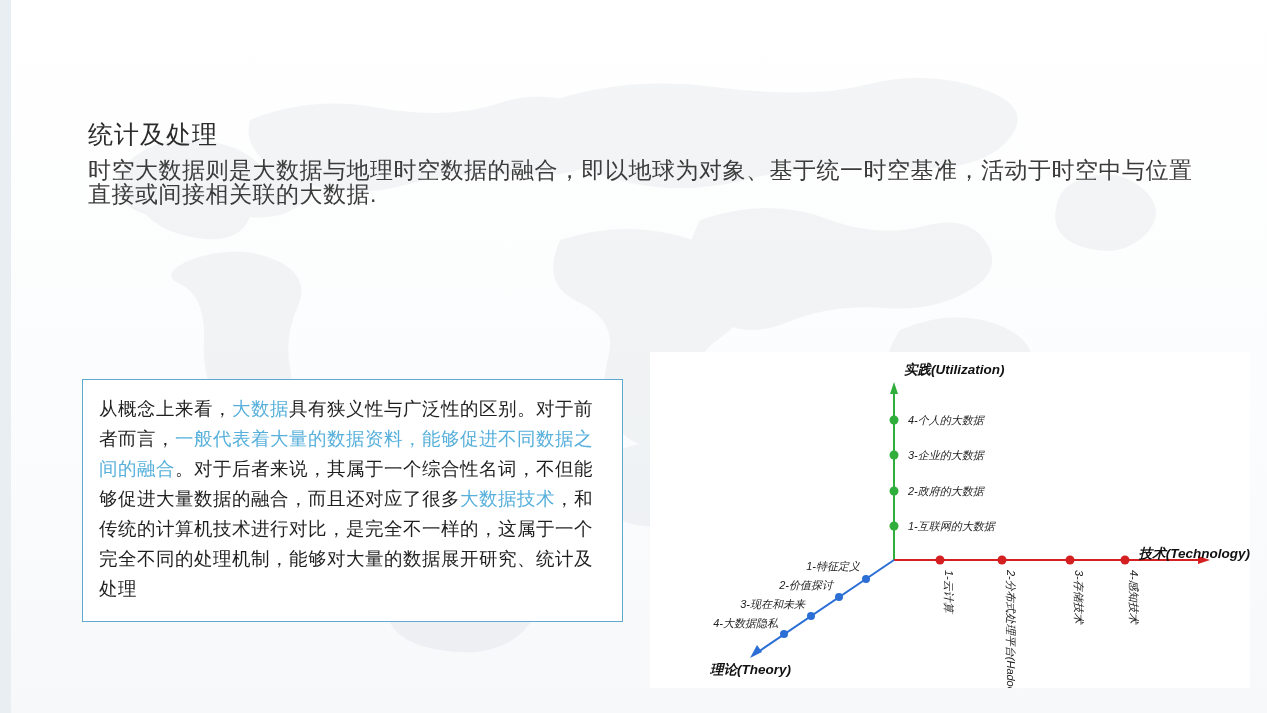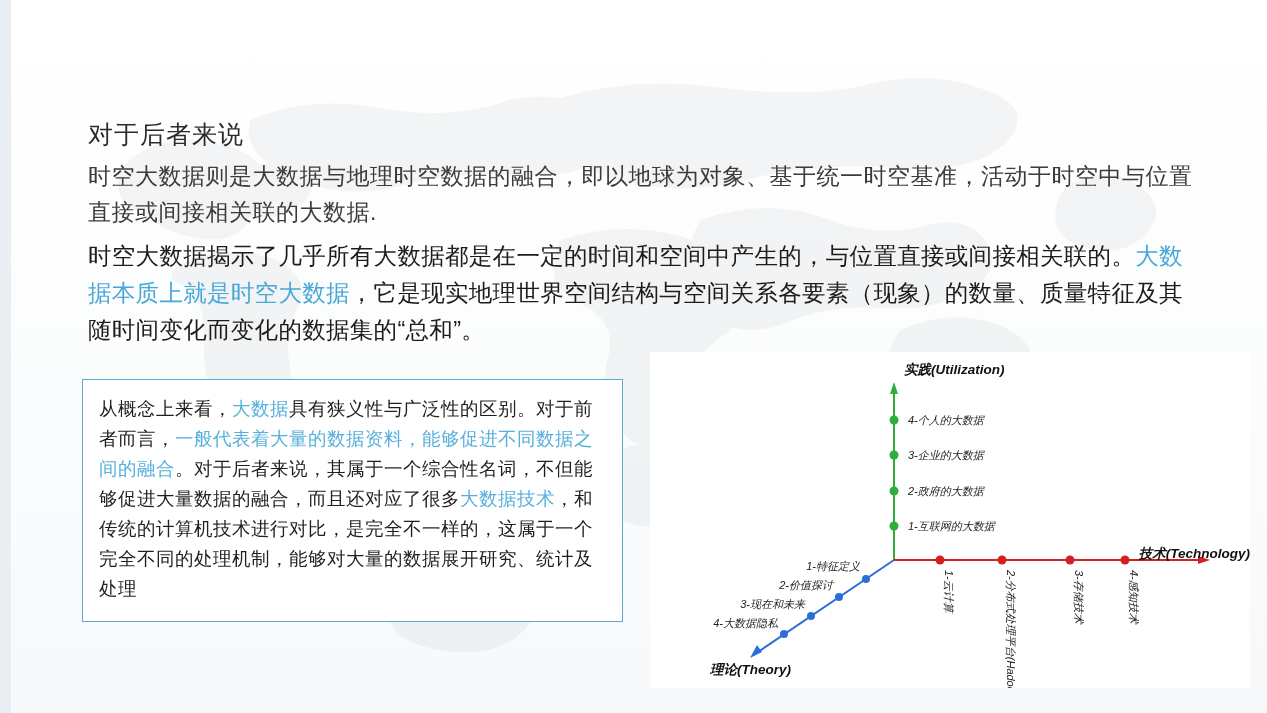--- a/index.html
+++ b/index.html
@@ -80,21 +80,21 @@
     color: #2b2b2b;
     letter-spacing: 1px;
     font-family: "Liberation Sans", sans-serif;
   }
   .para1 {
     position: absolute;
     left: 88px;
     top: 158px;
     width: 1115px;
     font-size: 23px;
-    line-height: 36px;
+    line-height: 24px;
     color: #3b3b3b;
     letter-spacing: 0.5px;
   }
   .para2 {
     position: absolute;
     left: 88px;
     top: 238px;
     width: 1118px;
     font-size: 23.5px;
     line-height: 37px;
@@ -162,27 +162,24 @@
       <path d="M420,560 q52,-20 94,6 q42,26 14,60 q-28,34 -88,24 q-58,-10 -52,-48 q6,-34 32,-42z"></path>
       <path d="M760,560 q44,-18 80,4 q36,22 12,54 q-24,32 -76,24 q-52,-8 -48,-44 q4,-30 32,-38z"></path>
       <path d="M130,480 q34,-14 58,6 q24,20 6,44 q-18,24 -50,16 q-32,-8 -30,-34 q2,-24 16,-32z"></path>
       <path d="M1080,180 q36,-14 62,8 q26,22 4,46 q-24,24 -60,14 q-36,-10 -30,-40 q4,-22 24,-28z"></path>
     </g>
   </svg>
 
   <div class="left-bar"></div>
 
 
-  <div class="subtitle">对于后者来说</div>
+  <div class="subtitle">统计及处理</div>
 
   <div class="para1">时空大数据则是大数据与地理时空数据的融合，即以地球为对象、基于统一时空基准，活动于时空中与位置直接或间接相关联的大数据.</div>
 
-  <div class="para2">
-    <span>时空大数据揭示了几乎所有大数据都是在一定的时间和空间中产生的，与位置直接或间接相关联的。</span><span class="hl-blue">大数据本质上就是时空大数据</span><span>，它是现实地理世界空间结构与空间关系各要素（现象）的数量、质量特征及其随时间变化而变化的数据集的“总和”。</span>
-  </div>
 
   <div class="quote-box">
     <div class="quote-text">
       <span>从概念上来看，</span><span class="q-blue">大数据</span><span>具有狭义性与广泛性的区别。对于前者而言，</span><span class="q-blue">一般代表着大量的数据资料，能够促进不同数据之间的融合</span><span>。对于后者来说，其属于一个综合性名词，不但能够促进大量数据的融合，而且还对应了很多</span><span class="q-blue">大数据技术</span><span>，和传统的计算机技术进行对比，是完全不一样的，这属于一个完全不同的处理机制，能够对大量的数据展开研究、统计及处理</span>
     </div>
   </div>
 
   <div class="diagram">
     <svg width="600" height="336" viewBox="0 0 600 336" xmlns="http://www.w3.org/2000/svg">
 

